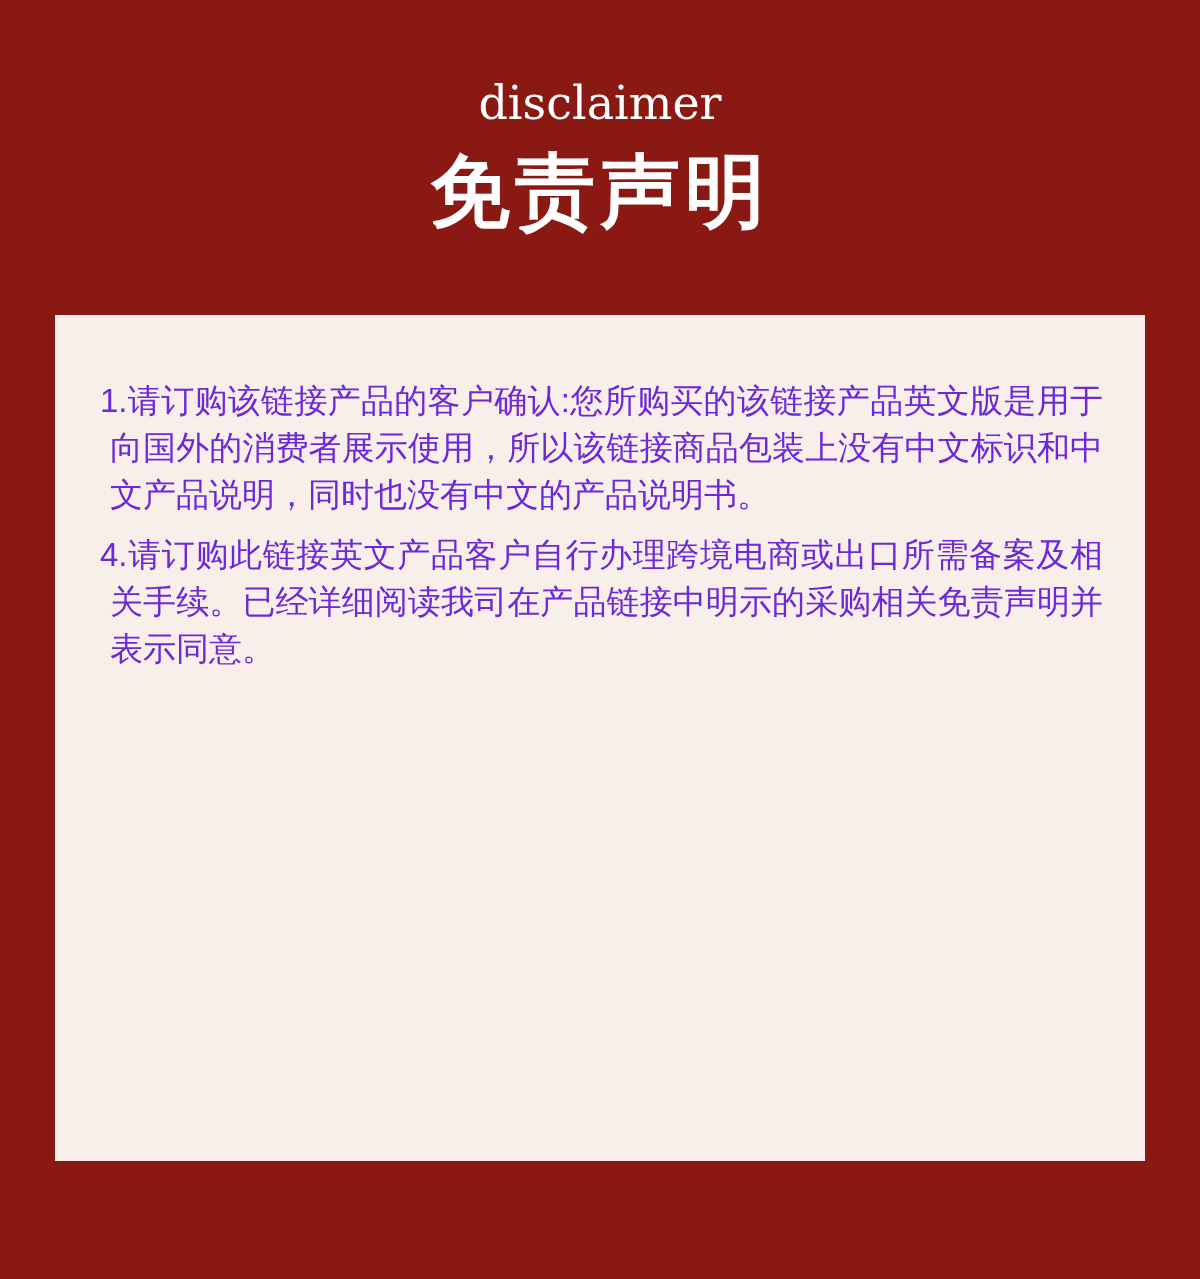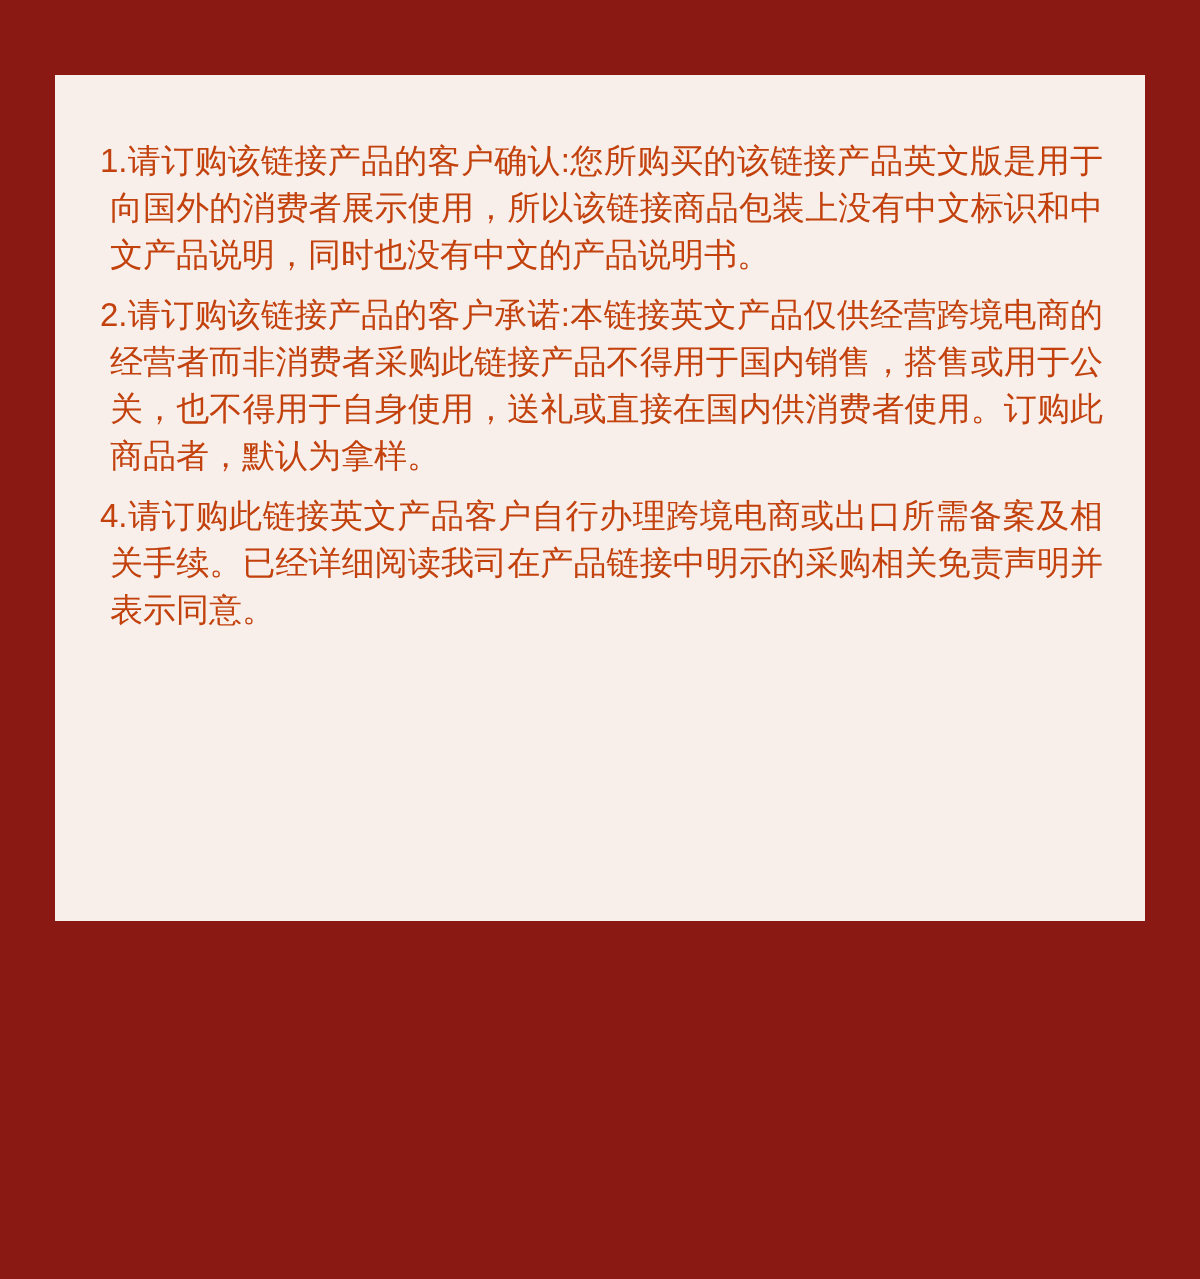--- a/index.html
+++ b/index.html
@@ -41,27 +41,30 @@
     background: #F8EEEA;
     padding: 62px 42px 0 45px;
   }
   .panel p {
     margin: 0 0 13px 0;
     padding-left: 10px;
     text-indent: -10px;
     font-size: 33px;
     line-height: 47px;
     font-weight: 500;
-    color: #c2410c;
+    color: #6d28d9;
     text-align: justify;
   }
 </style>
 </head>
 <body>
 
 <div class="page">
+  <div class="header">
+    <div class="title-en">disclaimer</div>
+    <div class="title-zh">免责声明</div>
+  </div>
 
   <div class="panel">
     <p>1.请订购该链接产品的客户确认:您所购买的该链接产品英文版是用于向国外的消费者展示使用，所以该链接商品包装上没有中文标识和中文产品说明，同时也没有中文的产品说明书。</p>
-    <p>2.请订购该链接产品的客户承诺:本链接英文产品仅供经营跨境电商的经营者而非消费者采购此链接产品不得用于国内销售，搭售或用于公关，也不得用于自身使用，送礼或直接在国内供消费者使用。订购此商品者，默认为拿样。</p>
     <p>4.请订购此链接英文产品客户自行办理跨境电商或出口所需备案及相关手续。已经详细阅读我司在产品链接中明示的采购相关免责声明并表示同意。</p>
   </div>
 </div>
 
 </body></html>

